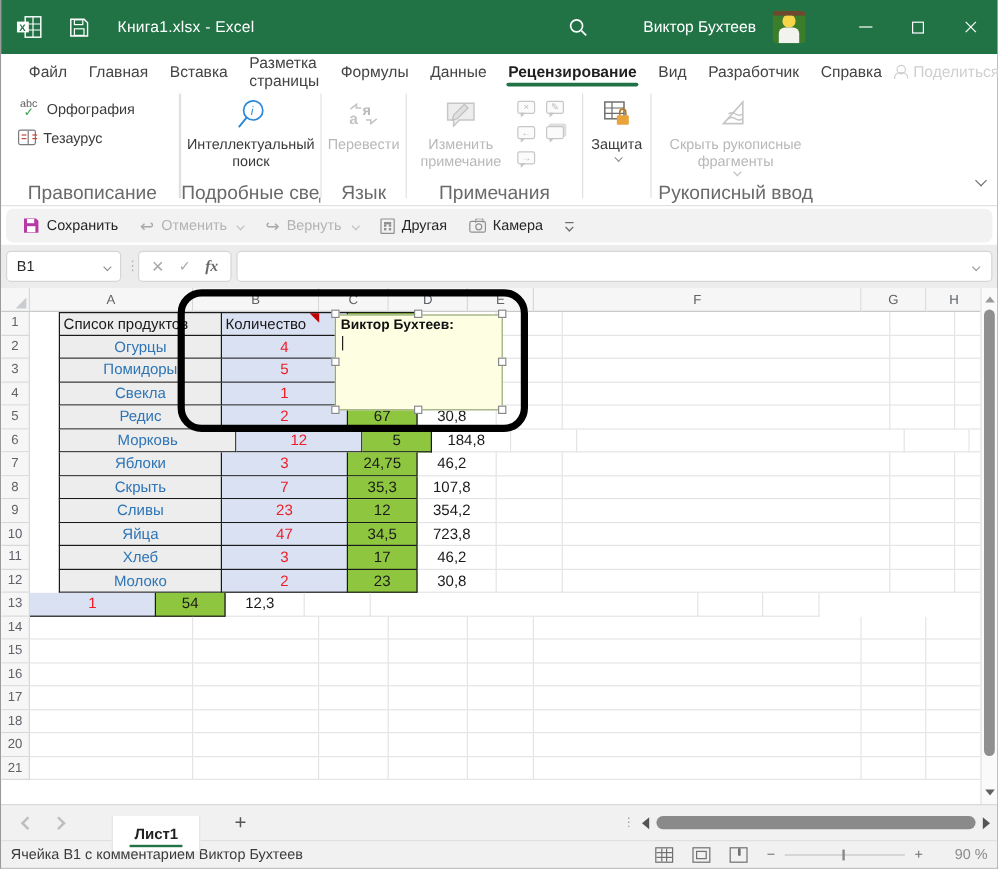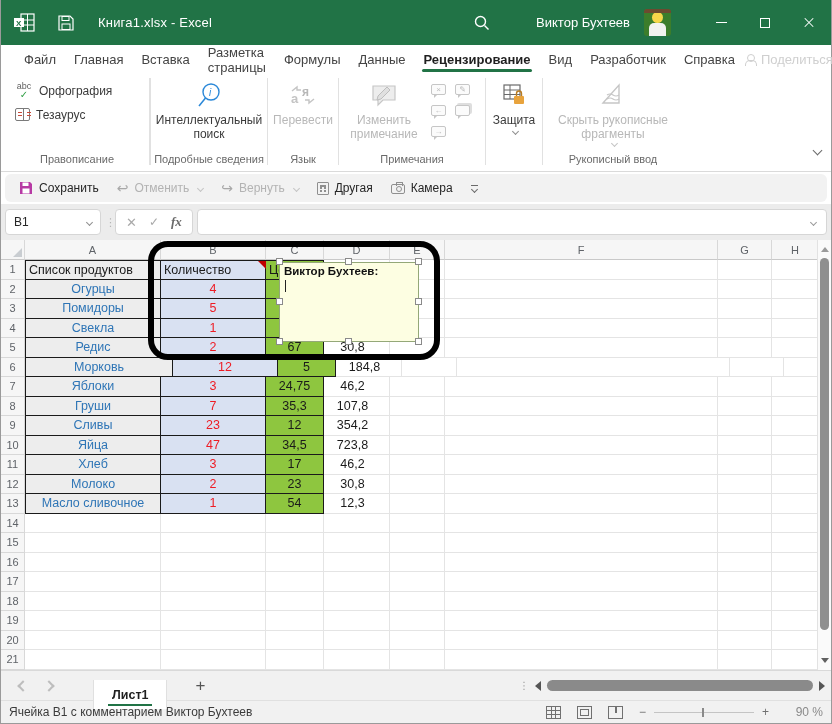--- a/index.html
+++ b/index.html
@@ -33,21 +33,21 @@
   .rtab.active::after { content:""; position:absolute; left:8px; right:8px; bottom:2px; height:3px; background:var(--accent); border-radius:2px; }
   .share { margin-left:auto; display:flex; align-items:center; gap:5px; color:#cfcfcf; font-size:13px; padding-right:6px; }
   .share-person { width:12px; height:12px; position:relative; }
   .share-person::before { content:""; position:absolute; top:0; left:3px; width:6px; height:6px; border-radius:50%; border:1px solid #cfcfcf; }
   .share-person::after { content:""; position:absolute; bottom:0; left:1px; width:10px; height:5px; border-radius:5px 5px 0 0; border:1px solid #cfcfcf; border-bottom:none; }
 
   
   .ribbon { height:98px; background:#fff; border-bottom:1px solid #dadada; display:flex; align-items:stretch; padding-left:4px; flex:0 0 auto; }
   .rgroup { display:flex; flex-direction:column; padding-top:4px; }
   .rg-body { flex:1; display:flex; align-items:flex-start; justify-content:center; }
-  .rg-label { height:18px; font-size:11px; color:#6a6a6a; text-align:center; white-space:nowrap; overflow:hidden; }
+  .rg-label { height:18px; font-size:16px; color:#6a6a6a; text-align:center; white-space:nowrap; overflow:hidden; }
   .rsep { width:1px; background:#e1e1e1; margin:4px 0 6px; }
   .small-stack { display:flex; flex-direction:column; gap:3px; padding:2px 6px; width:100%; }
   .small-btn { display:flex; align-items:center; gap:6px; font-size:12px; color:#3b3b3b; height:21px; padding-left:4px; white-space:nowrap; }
   .small-btn.disabled { color:#b4b4b4; }
   .big-btn { display:flex; flex-direction:column; align-items:center; text-align:center; font-size:12px; color:#3b3b3b; line-height:1.18; padding:2px 4px; }
   .big-btn .bicon { height:30px; display:flex; align-items:center; justify-content:center; margin-bottom:3px; }
   .big-btn.disabled { color:#b8b8b8; }
   .chev { display:inline-block; width:5px; height:5px; border-right:1px solid #8f8f8f; border-bottom:1px solid #8f8f8f; transform:rotate(45deg); margin-left:3px; vertical-align:2px; }
   .disabled .chev { border-color:#c4c4c4; }
   .abc-ic { display:flex; flex-direction:column; align-items:center; line-height:1; width:18px; }
@@ -94,21 +94,21 @@
 
   
   .gridwrap { position:relative; height:430px; background:#fff; overflow:hidden; flex:0 0 auto; }
   .sheet { position:absolute; top:0; left:0; width:818px; }
   .hrow,.grow { display:flex; }
   .hcell { height:20px; background:#f6f6f6; border-right:1px solid #d8d8d8; border-bottom:1px solid #c9c9c9; font-size:11px; color:#5f6368; display:flex; align-items:center; justify-content:center; flex:0 0 auto; }
   .corner { position:relative; }
   .corner::after { content:""; position:absolute; right:2px; bottom:2px; border-style:solid; border-width:0 0 9px 9px; border-color:transparent transparent #c9cdd1 transparent; }
   .rnum { width:24px; height:19.5px; background:#f6f6f6; border-right:1px solid #d8d8d8; border-bottom:1px solid #d8d8d8; font-size:11px; color:#5f6368; display:flex; align-items:center; justify-content:center; flex:0 0 auto; }
   .gcell { height:19.5px; border-right:1px solid #e4e4e4; border-bottom:1px solid #e4e4e4; font-size:12.5px; line-height:18px; white-space:nowrap; overflow:hidden; flex:0 0 auto; text-align:center; color:#1a1a1a; }
-  .t0 { background:var(--cell_gray); color:var(--text_blue); border-right:1px solid #1a1a1a; border-bottom:1px solid #1a1a1a; border-left:1px solid #1a1a1a; }
+  .t0 { background:var(--cell_gray); color:var(--text_blue); border-right:1px solid #1a1a1a; border-bottom:1px solid #1a1a1a; border-left:1px solid #1a1a1a;margin-left:24px; }
   .t1 { background:var(--cell_lavender); color:var(--text_red); border-right:1px solid #1a1a1a; border-bottom:1px solid #1a1a1a; }
   .t2 { background:var(--cell_green); color:#1a1a1a; border-right:1px solid #1a1a1a; border-bottom:1px solid #1a1a1a; }
   .t3 { padding-right:8px; }
   .throw { border-top:1px solid #1a1a1a; color:#1a1a1a; text-align:left; padding-left:3px; }
   .t3.throw { border-top:none; }
 
   
   .red-tri { position:absolute; left:257px; top:21px; width:0; height:0; border-top:8px solid #c00000; border-left:8px solid transparent; z-index:12; }
   .commentbox { position:absolute; left:278px; top:22px; width:140px; height:80px; background:var(--comment_bg); border:1px solid #94a878; z-index:15; padding:2px 4px; }
   .commentbox .author { font-size:11.5px; font-weight:bold; color:#111; }
@@ -473,21 +473,21 @@
           <div class="gcell t1" style="width: 105px;">3</div>
           <div class="gcell t2" style="width: 58px;">24,75</div>
           <div class="gcell t3" style="width: 66px;">46,2</div>
           <div class="gcell" style="width: 55px;"></div>
           <div class="gcell" style="width: 273px;"></div>
           <div class="gcell" style="width: 54px;"></div>
           <div class="gcell" style="width: 47px;"></div>
         </div>
         <div class="grow">
           <div class="rnum">8</div>
-          <div class="gcell t0" style="width: 136px;">Груши</div>
+          <div class="gcell t0" style="width: 136px;">Скрыть</div>
           <div class="gcell t1" style="width: 105px;">7</div>
           <div class="gcell t2" style="width: 58px;">35,3</div>
           <div class="gcell t3" style="width: 66px;">107,8</div>
           <div class="gcell" style="width: 55px;"></div>
           <div class="gcell" style="width: 273px;"></div>
           <div class="gcell" style="width: 54px;"></div>
           <div class="gcell" style="width: 47px;"></div>
         </div>
         <div class="grow">
           <div class="rnum">9</div>
@@ -528,21 +528,20 @@
           <div class="gcell t1" style="width: 105px;">2</div>
           <div class="gcell t2" style="width: 58px;">23</div>
           <div class="gcell t3" style="width: 66px;">30,8</div>
           <div class="gcell" style="width: 55px;"></div>
           <div class="gcell" style="width: 273px;"></div>
           <div class="gcell" style="width: 54px;"></div>
           <div class="gcell" style="width: 47px;"></div>
         </div>
         <div class="grow">
           <div class="rnum">13</div>
-          <div class="gcell t0" style="width: 136px;">Масло сливочное</div>
           <div class="gcell t1" style="width: 105px;">1</div>
           <div class="gcell t2" style="width: 58px;">54</div>
           <div class="gcell t3" style="width: 66px;">12,3</div>
           <div class="gcell" style="width: 55px;"></div>
           <div class="gcell" style="width: 273px;"></div>
           <div class="gcell" style="width: 54px;"></div>
           <div class="gcell" style="width: 47px;"></div>
         </div>
         <div class="grow">
           <div class="rnum">14</div>
@@ -583,31 +582,20 @@
           <div class="gcell" style="width: 105px;"></div>
           <div class="gcell" style="width: 58px;"></div>
           <div class="gcell" style="width: 66px;"></div>
           <div class="gcell" style="width: 55px;"></div>
           <div class="gcell" style="width: 273px;"></div>
           <div class="gcell" style="width: 54px;"></div>
           <div class="gcell" style="width: 47px;"></div>
         </div>
         <div class="grow">
           <div class="rnum">18</div>
-          <div class="gcell" style="width: 136px;"></div>
-          <div class="gcell" style="width: 105px;"></div>
-          <div class="gcell" style="width: 58px;"></div>
-          <div class="gcell" style="width: 66px;"></div>
-          <div class="gcell" style="width: 55px;"></div>
-          <div class="gcell" style="width: 273px;"></div>
-          <div class="gcell" style="width: 54px;"></div>
-          <div class="gcell" style="width: 47px;"></div>
-        </div>
-        <div class="grow">
-          <div class="rnum">19</div>
           <div class="gcell" style="width: 136px;"></div>
           <div class="gcell" style="width: 105px;"></div>
           <div class="gcell" style="width: 58px;"></div>
           <div class="gcell" style="width: 66px;"></div>
           <div class="gcell" style="width: 55px;"></div>
           <div class="gcell" style="width: 273px;"></div>
           <div class="gcell" style="width: 54px;"></div>
           <div class="gcell" style="width: 47px;"></div>
         </div>
         <div class="grow">

